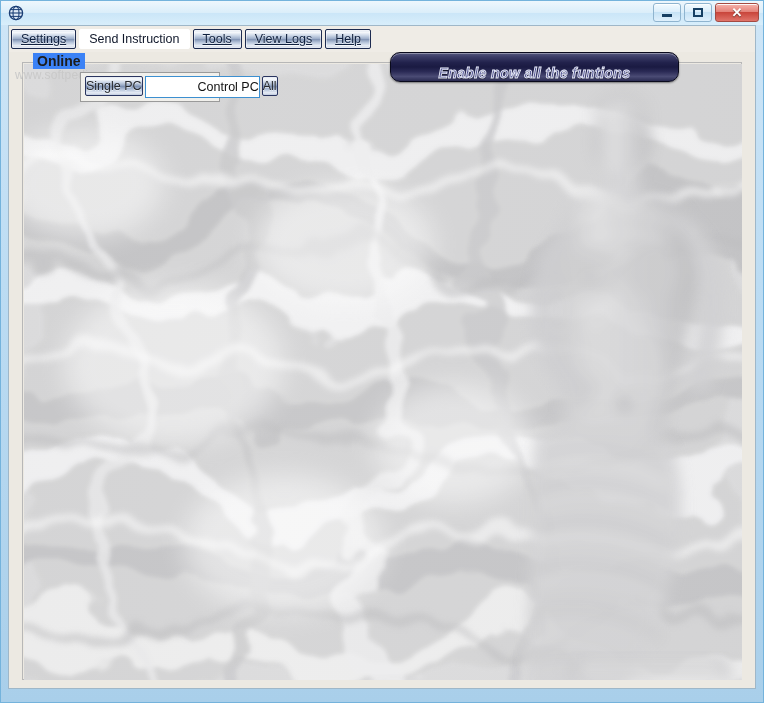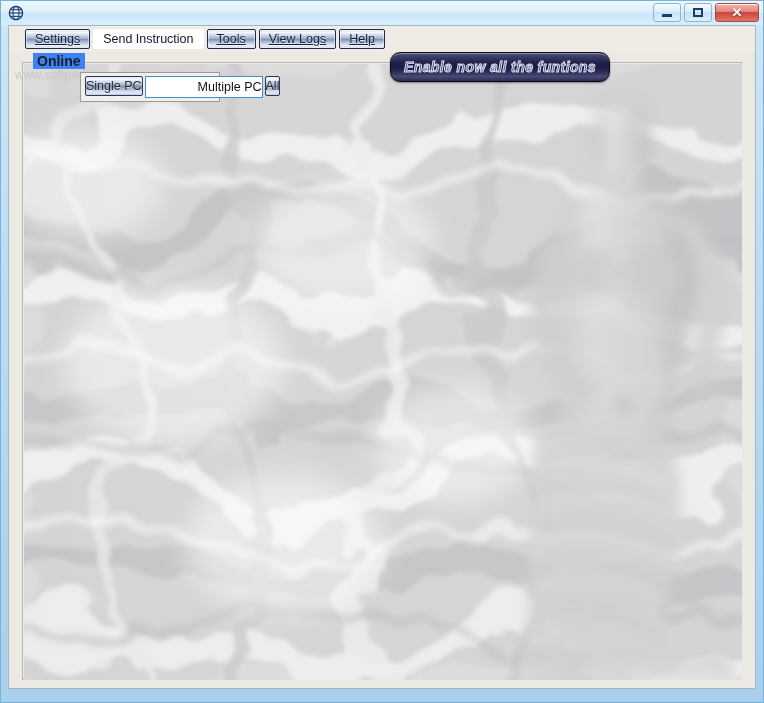--- a/index.html
+++ b/index.html
@@ -58,21 +58,21 @@
   #client{
     position:absolute; left:7px; top:24px; width:748px; height:664px;
     background:#ece9e2;
     border:1px solid #9fb7c8;
   }
 
   
   #menubar{
     position:absolute; left:0; top:0; width:746px; height:26px;
     background:#efece6;
-    display:flex; align-items:center; padding-left:16px; gap:3px;
+    display:flex; align-items:center; padding-left:2px; gap:3px;
     z-index:30;
   }
   
   .mbtn{
     height:20px; padding:0 9px;
     display:flex; align-items:center; justify-content:center;
     font-size:12.5px; color:#10213f; white-space:nowrap;
     text-decoration:underline;
     border:1px solid #1d2b50;
     border-radius:2px;
@@ -91,29 +91,29 @@
     text-decoration:none;
     color:#0f172a;
     text-shadow:none;
     box-shadow:none;
     z-index:31;
   }
 
   
   #banner{
     position:absolute; left:381px; top:26px;
-    width:220px; height:30px;
+    width:289px; height:30px;
     border-radius:10px;
     border:1px solid #0a0a1c;
     background:
       linear-gradient(to bottom,
         #55577e 0%, #3a3b66 14%, #22224c 34%,
         #1a1a42 50%, #2a2a55 66%, #4a4b74 84%, #2a2b52 100%);
     box-shadow:inset 0 1px 0 rgba(255,255,255,.35), 0 1px 2px rgba(0,0,0,.45);
-    display:flex; align-items:center; justify-content:center;
+    display:flex; align-items:flex-end; justify-content:center;
     z-index:25;
   }
   #banner-text{
     font-size:14px; font-weight:bold; font-style:italic;
     color:#4d4f8e; letter-spacing:.4px; white-space:nowrap;
     -webkit-text-stroke:0.9px #e6e9f7;
     text-shadow:0 1px 1px rgba(0,0,0,.7);
   }
 
   
@@ -358,18 +358,18 @@
       <div class="mbtn">View Logs</div>
       <div class="mbtn">Help</div>
     </div>
 
     <div id="banner">
       <span id="banner-text">Enable now all the funtions</span>
     </div>
 
     <div id="dropdown">
       <div class="ditem">Single PC</div>
-      <div class="ditem hover">Multiple PC</div>
+      <div class="ditem hover">Control PC</div>
       <div class="ditem">All</div>
     </div>
 
   </div>
 </div>
 
 </body></html>

